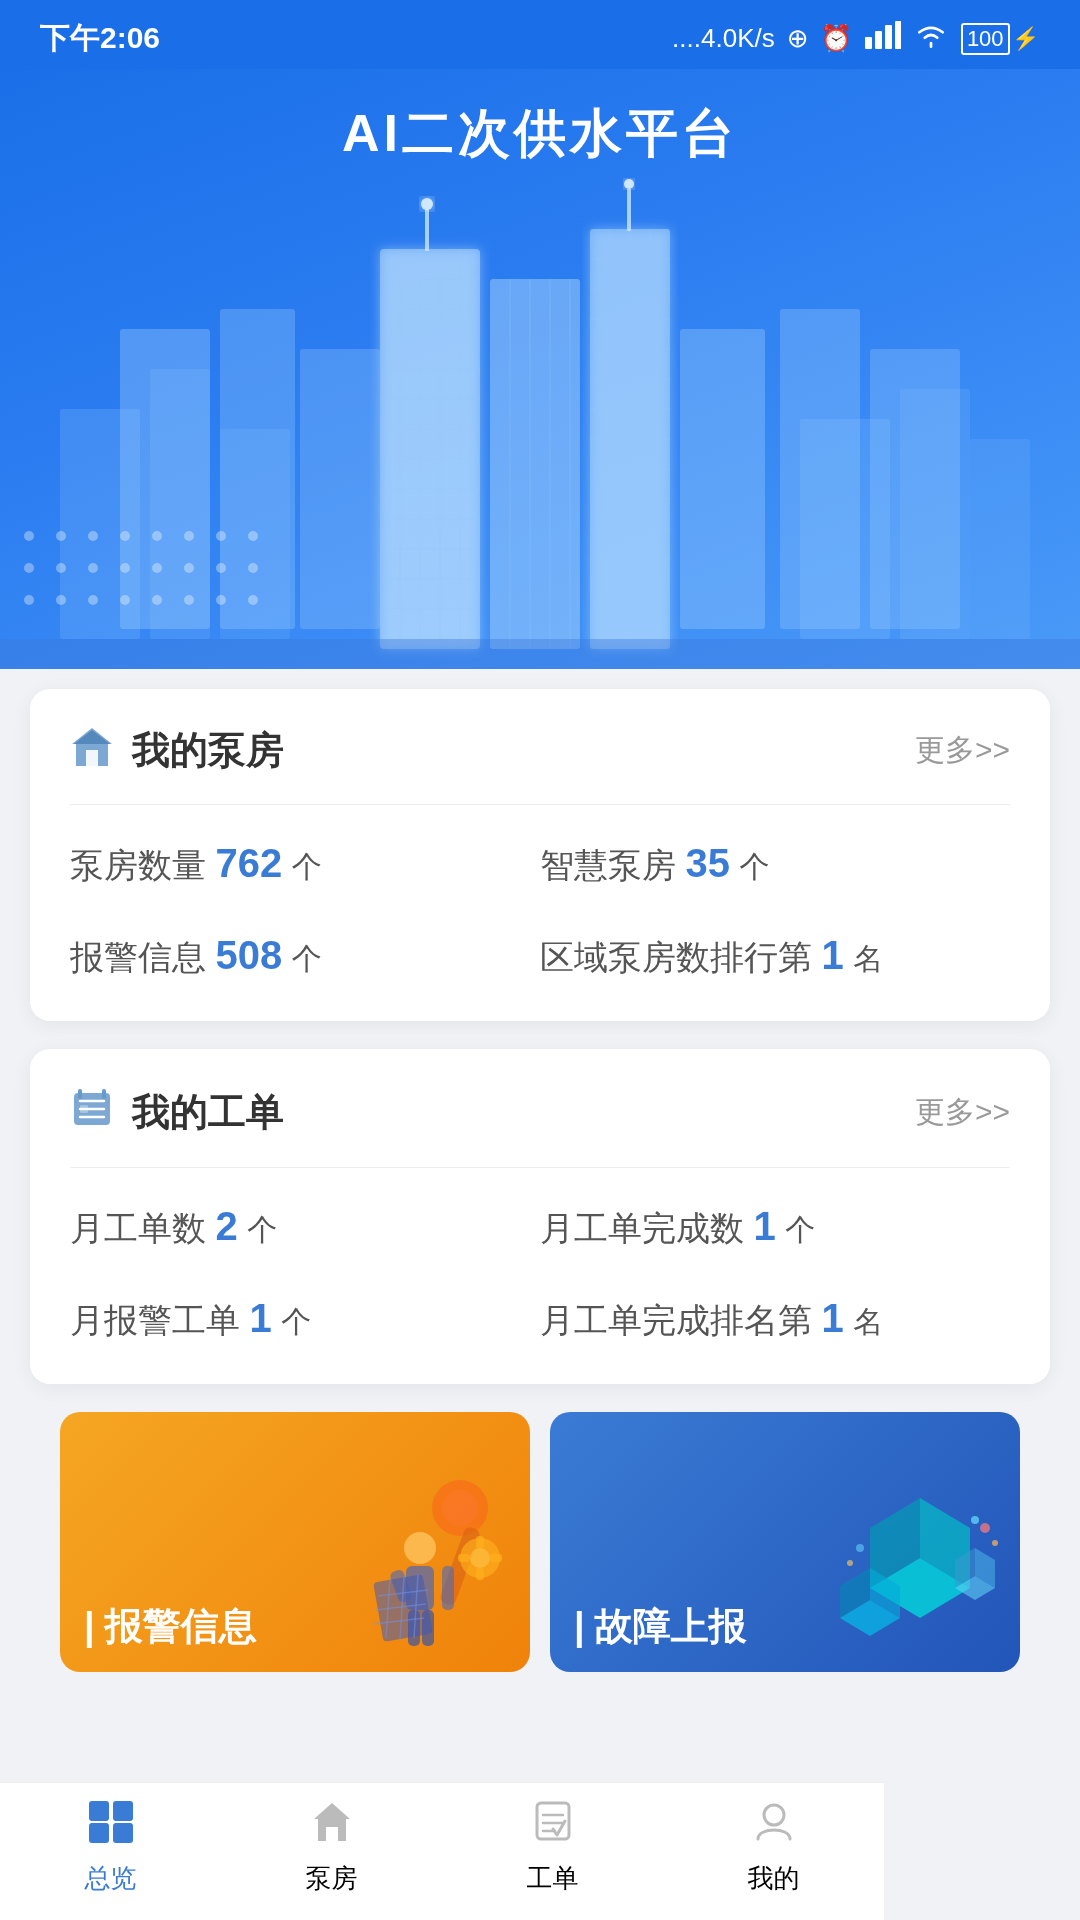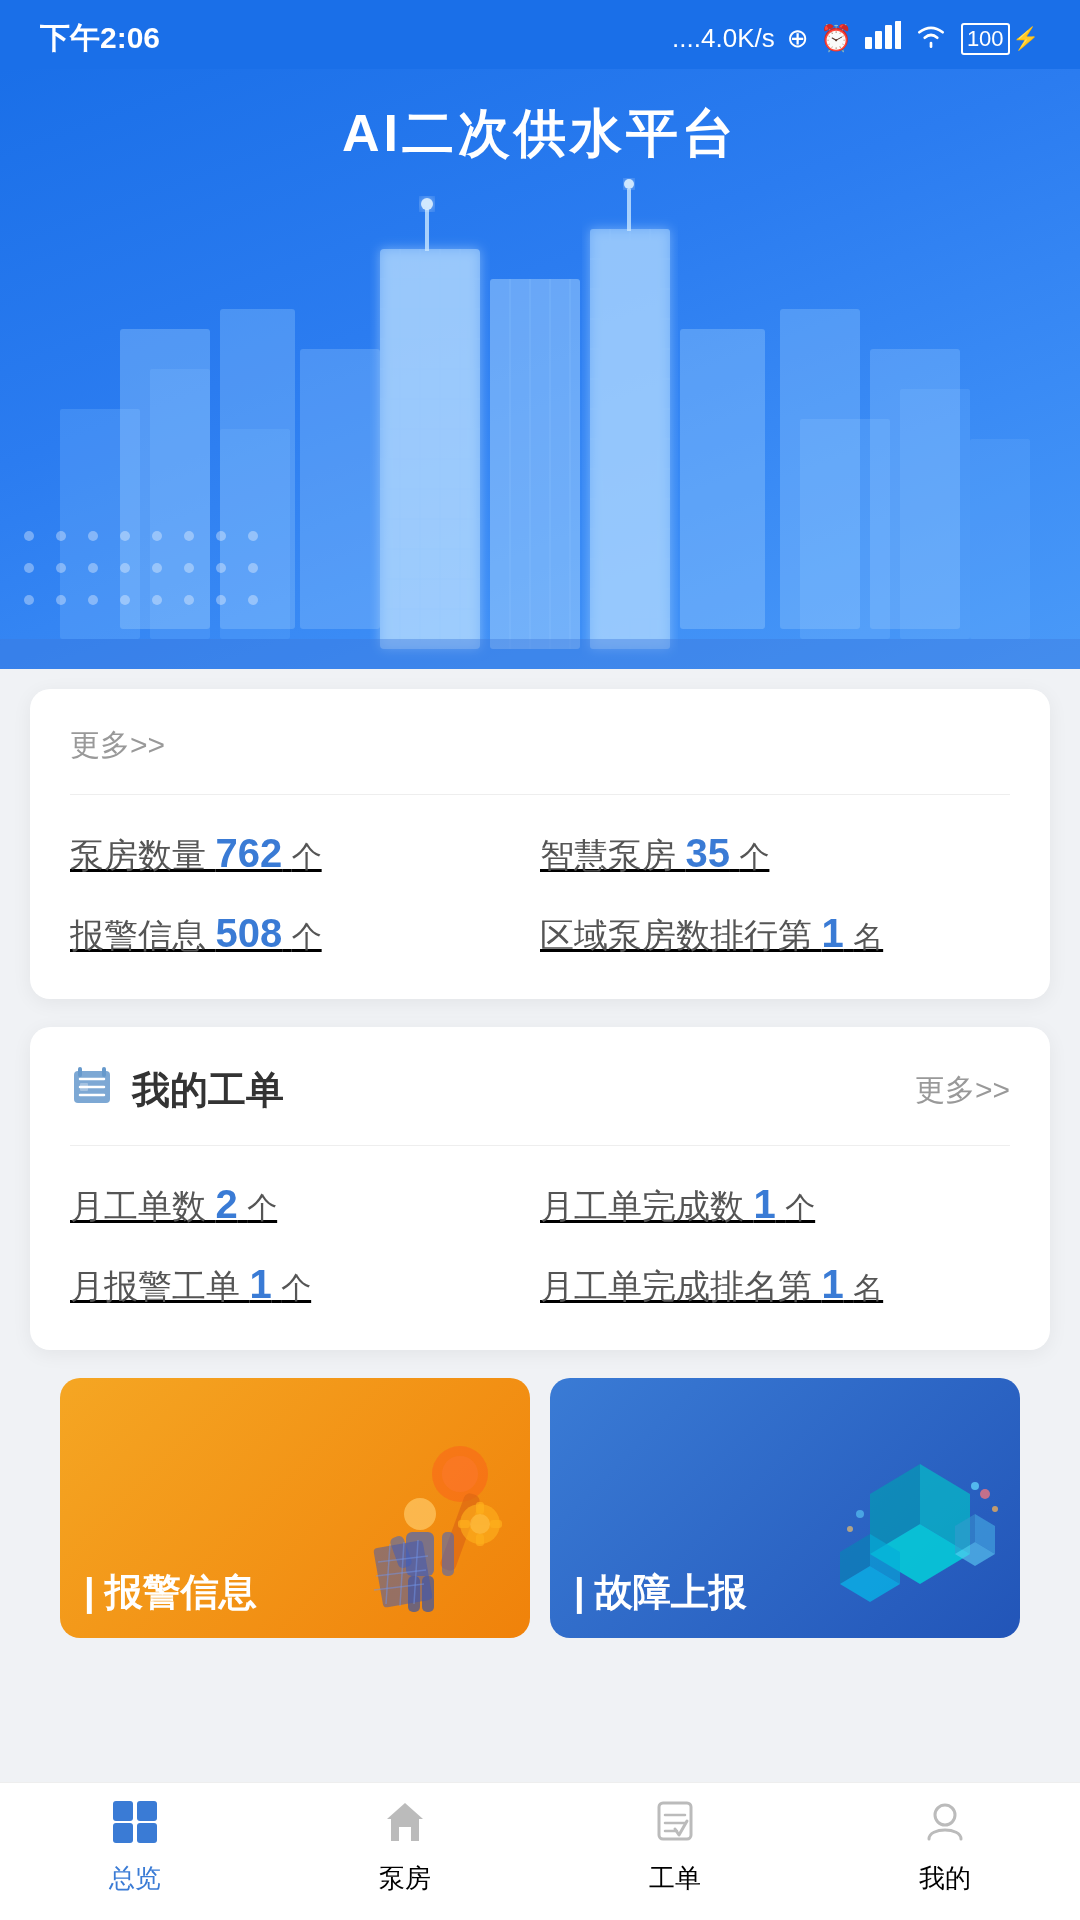--- a/index.html
+++ b/index.html
@@ -112,22 +112,21 @@
       color: #999;
     }
     .card-divider {
       height: 1px;
       background: #eee;
       margin-bottom: 36px;
     }
     .card-stats {
       display: grid;
       grid-template-columns: 1fr 1fr;
-      gap: 32px 0;
-      text-decoration: underline;
+      gap: 44px 0;
     }
     .stat-item {
       font-size: 34px;
       color: #555;
     }
     .stat-item .stat-num {
       color: #3a7bd5;
       font-weight: 700;
       font-size: 40px;
     }
@@ -184,21 +183,21 @@
       bottom: 10px;
       z-index: 1;
       opacity: 0.9;
     }
 
     
     .bottom-nav {
       position: fixed;
       bottom: 0;
       left: 0;
-      width: 1080px;
+      width: 884px;
       background: white;
       display: flex;
       border-top: 1px solid #eee;
       padding: 16px 0 24px;
       z-index: 100;
     }
     .nav-item {
       flex: 1;
       display: flex;
       flex-direction: column;
@@ -371,20 +370,30 @@
       <span style="display:block;width:10px;height:10px;border-radius:50%;background:rgba(255,255,255,0.35)"></span>
       <span style="display:block;width:10px;height:10px;border-radius:50%;background:rgba(255,255,255,0.35)"></span>
     </div>
   </div>
 </div>
 
 <div class="card-section">
 
   <div class="card">
     <div class="card-header">
+      <div class="card-title-wrap">
+        <span class="card-icon">
+          <svg width="44" height="40" viewBox="0 0 44 40">
+            <polygon points="22,2 42,18 38,18 38,40 6,40 6,18 2,18" fill="#6699cc" opacity="0.85"></polygon>
+            <rect x="16" y="24" width="12" height="16" fill="white" opacity="0.9"></rect>
+            <polygon points="22,4 40,18 4,18" fill="#5588bb"></polygon>
+          </svg>
+        </span>
+        <span class="card-title">我的泵房</span>
+      </div>
       <span class="card-more">更多&gt;&gt;</span>
     </div>
     <div class="card-divider"></div>
     <div class="card-stats">
       <div class="stat-item">
         <span>泵房数量</span>
         <span class="stat-num">762</span>
         <span class="stat-unit">个</span>
       </div>
       <div class="stat-item">

